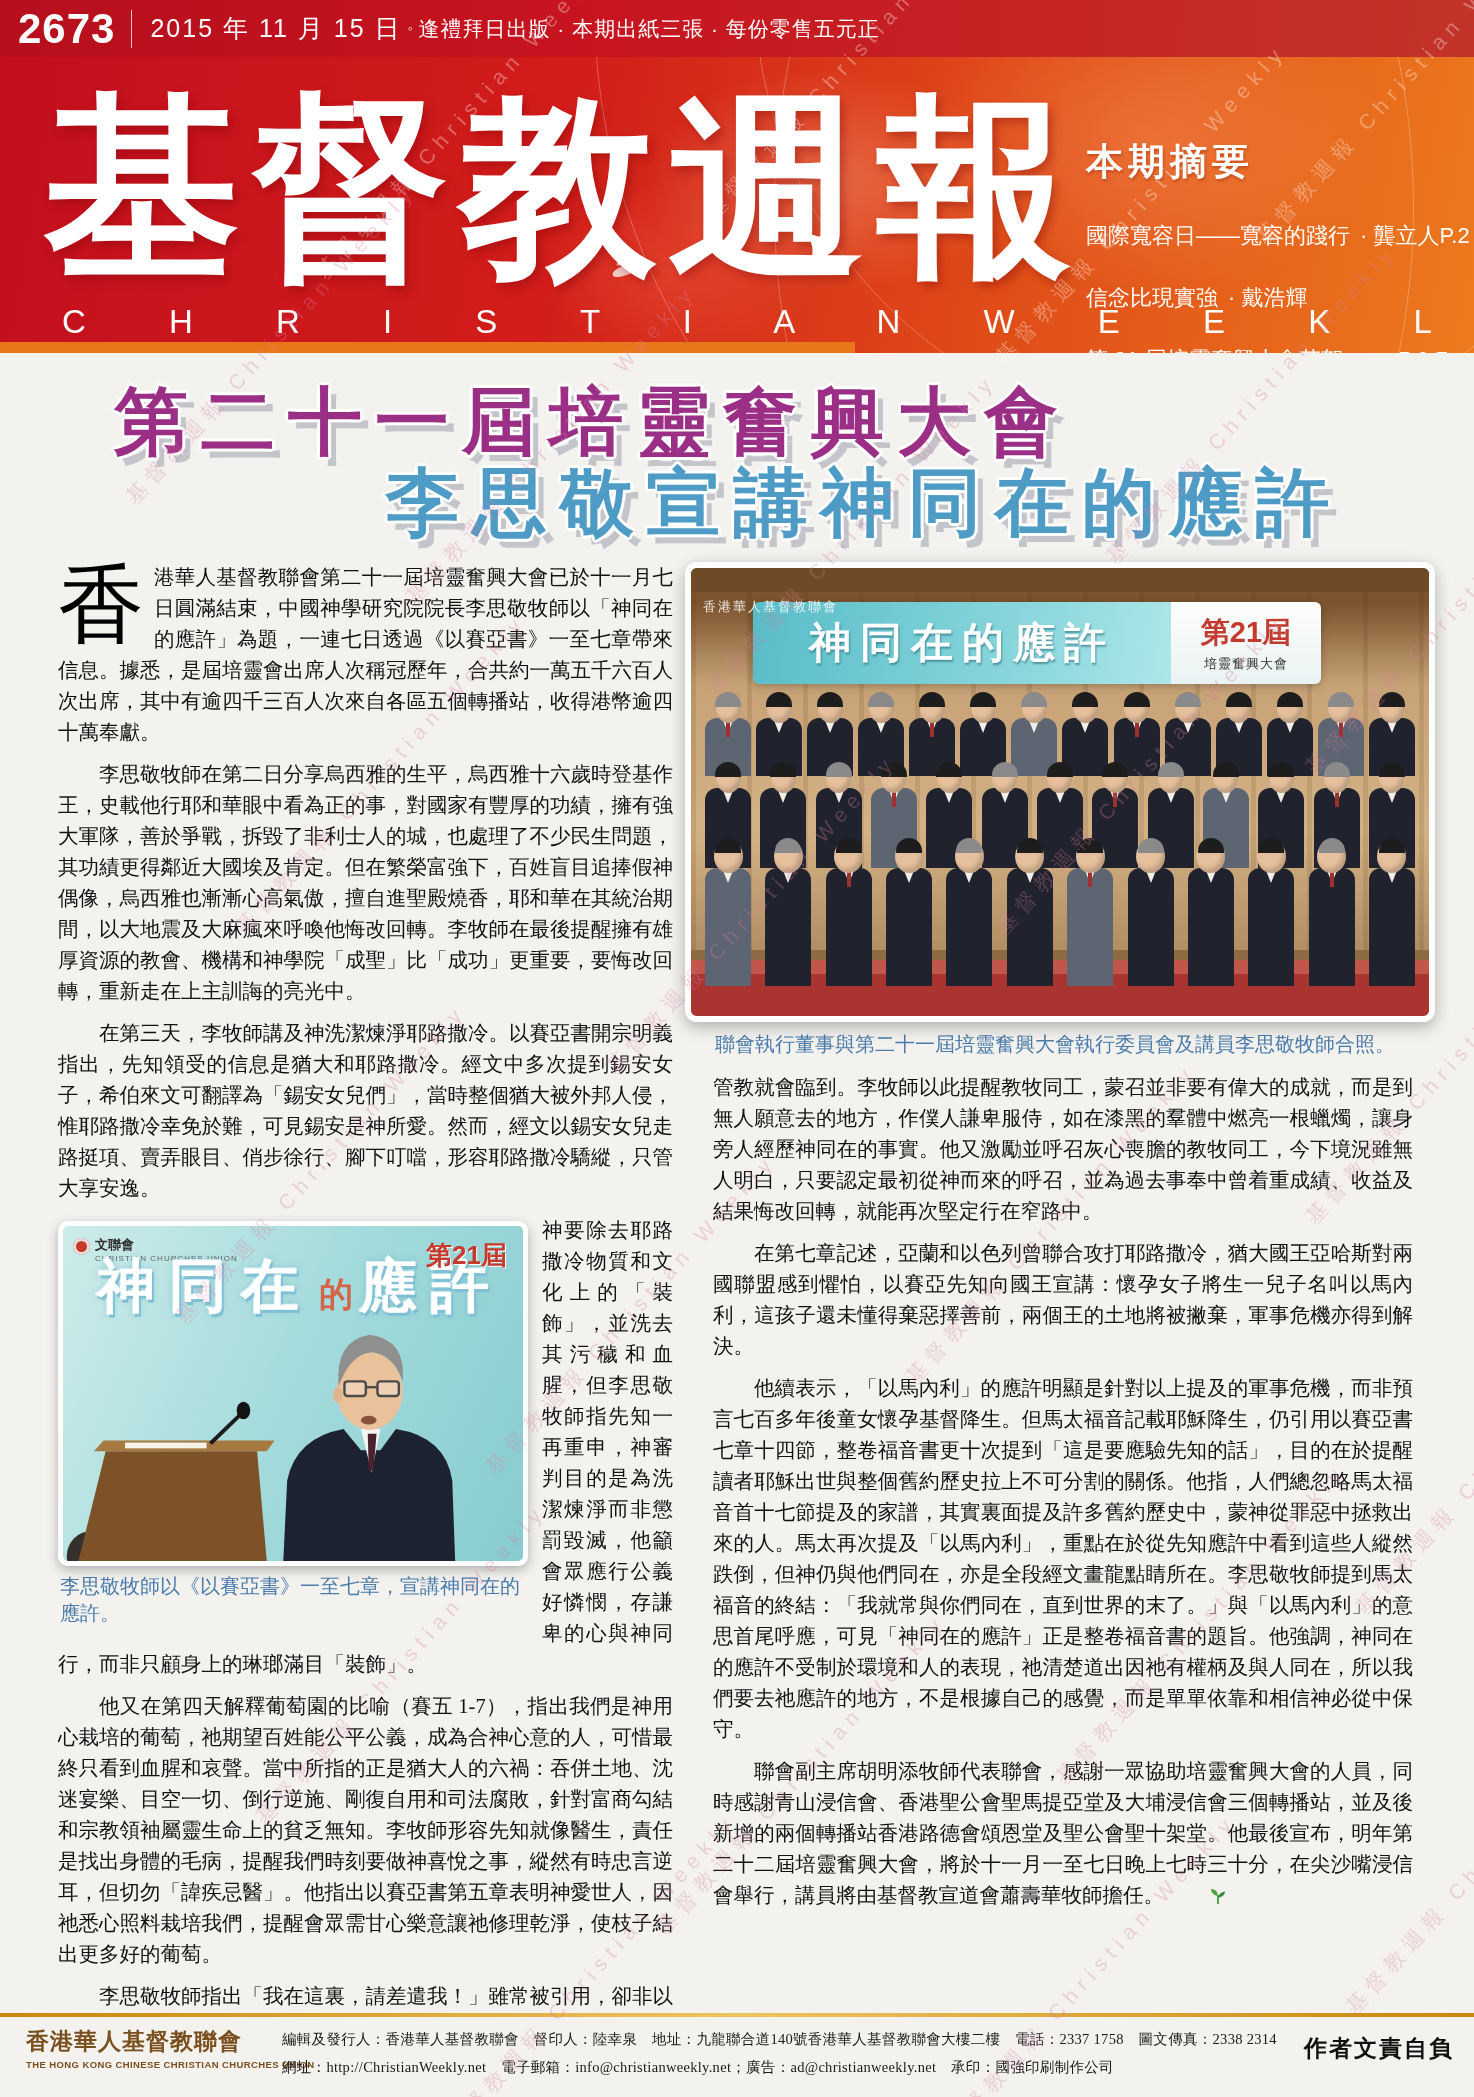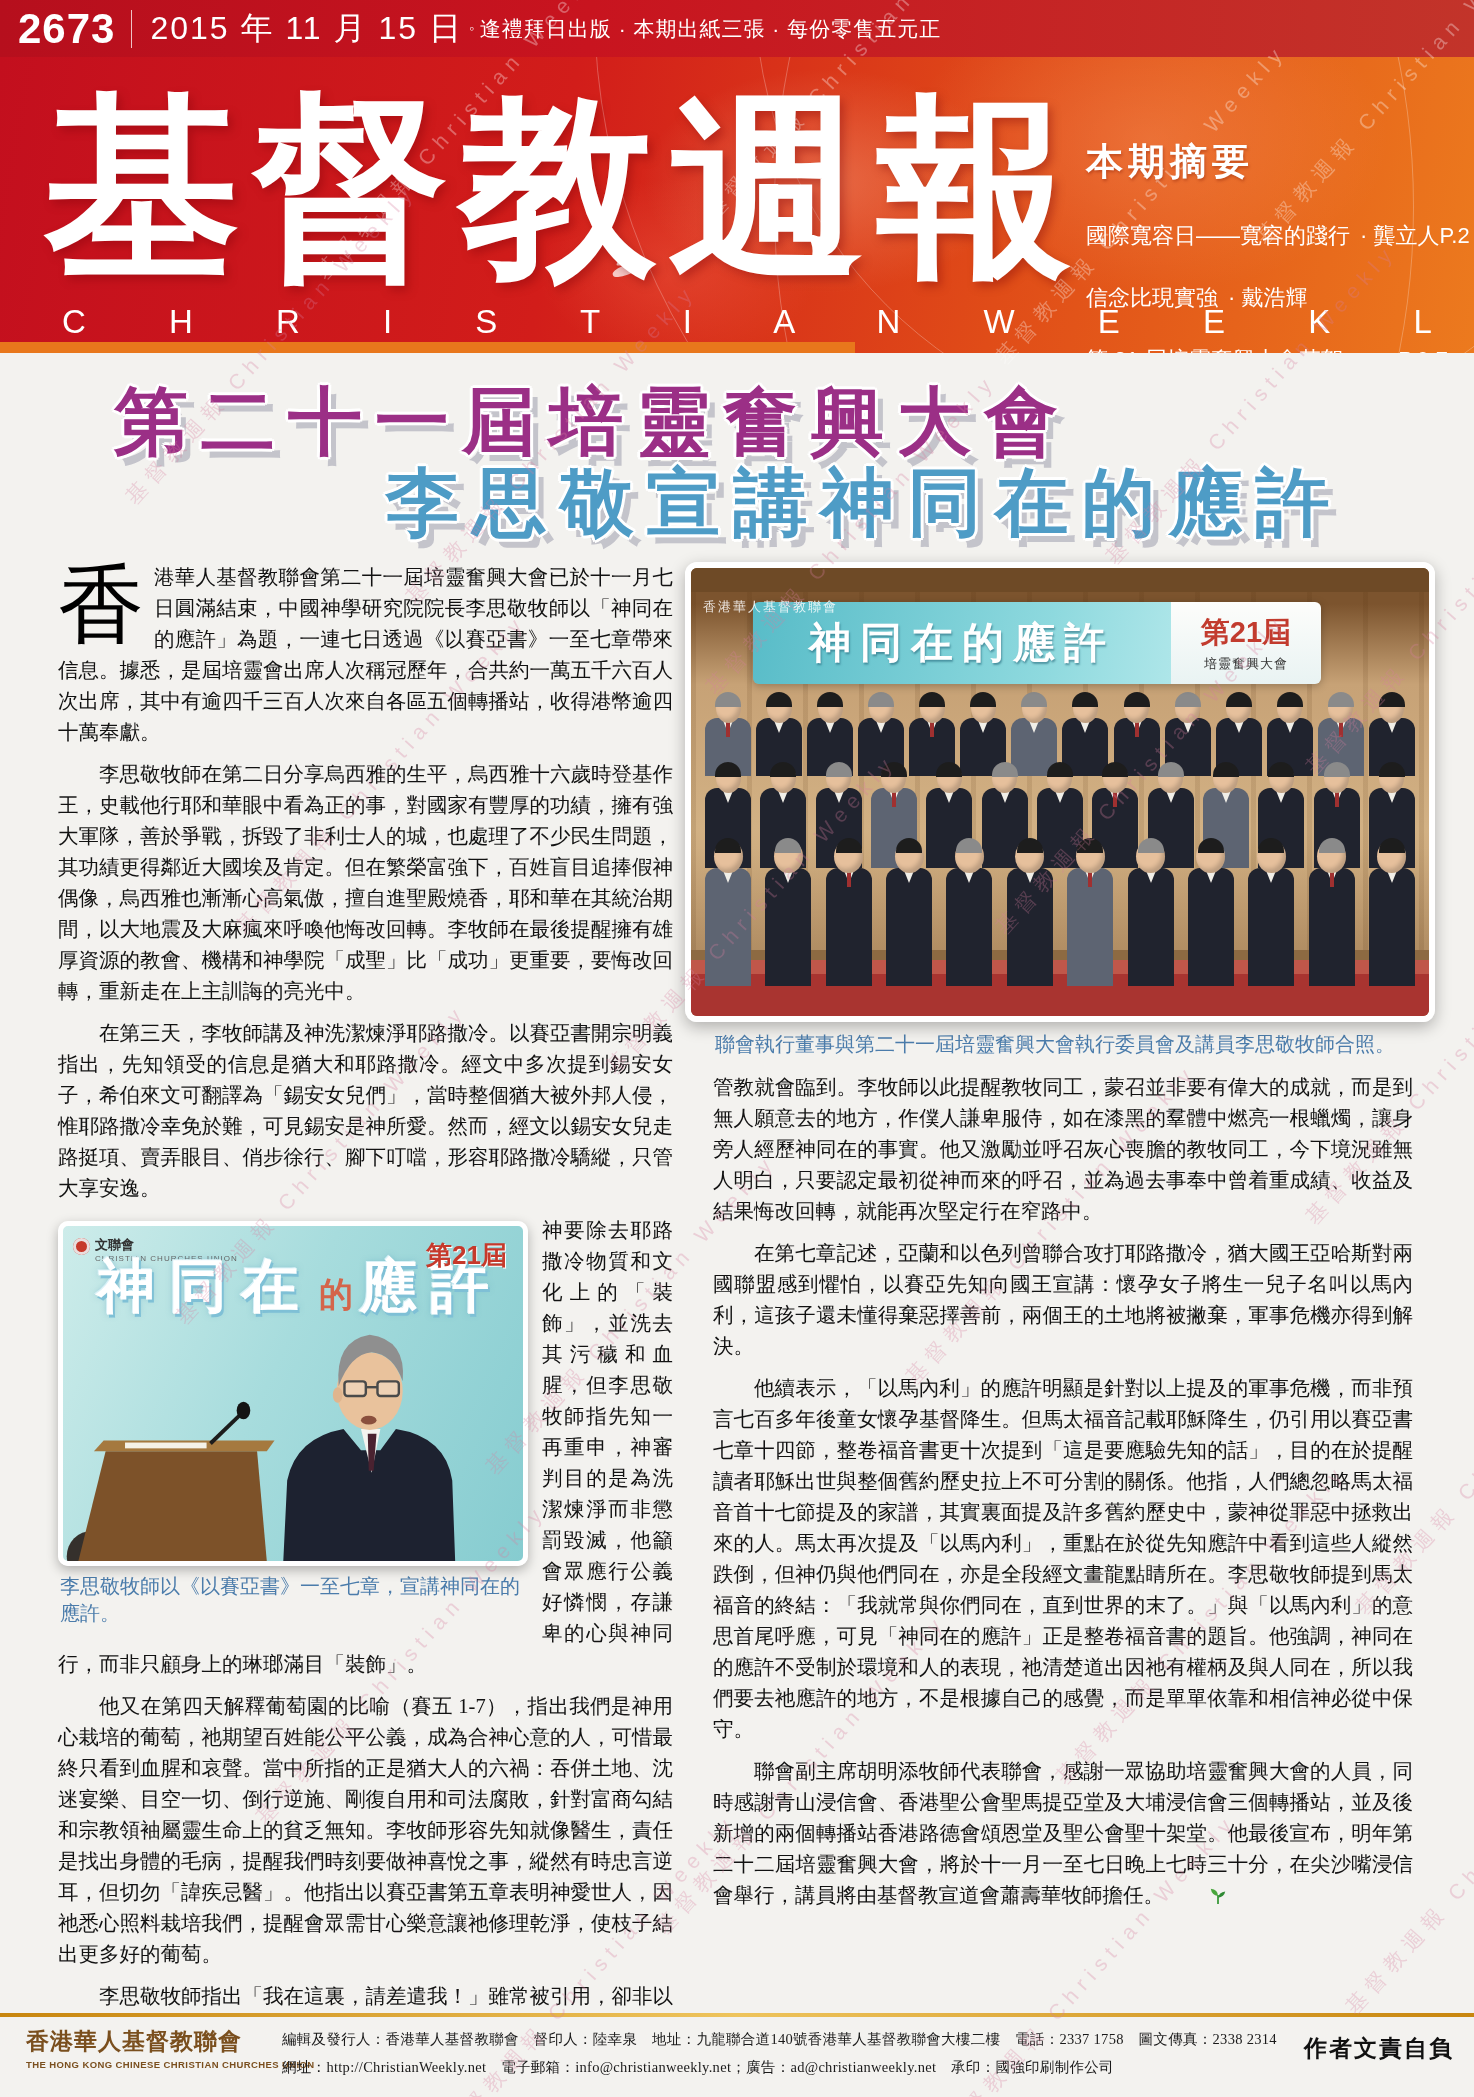--- a/index.html
+++ b/index.html
@@ -15,21 +15,21 @@
   .topbar {
     position:relative; height:57px;
     background:linear-gradient(93deg,#b60f1d 0%,#c8141f 40%,#c2342a 100%);
     display:flex; align-items:center; color:#fff;
   }
   .issue-no {
     font-family:"Liberation Sans","DejaVu Sans",sans-serif;
     font-size:42px; font-weight:700; letter-spacing:1px; padding:0 16px 0 18px;
   }
   .topbar-divider { width:1px; height:38px; background:rgba(255,255,255,.75); margin-right:18px; }
-  .topbar-date { font-size:32px; letter-spacing:2px; font-family:"Liberation Sans",sans-serif; }
+  .topbar-date { font-size:25px; letter-spacing:2px; font-family:"Liberation Sans",sans-serif; }
   .topbar-mark { font-size:14px; margin:0 6px; opacity:.9; }
   .topbar-pub { font-size:21px; letter-spacing:1px; font-family:"Liberation Sans",sans-serif; }
 
   
   .masthead {
     position:relative; height:296px; overflow:hidden;
     background:linear-gradient(100deg,#c30f1e 0%,#d21d1a 38%,#e04c18 68%,#ec7a1e 100%);
   }
   .masthead::before { content:""; position:absolute; inset:0;
     background:

